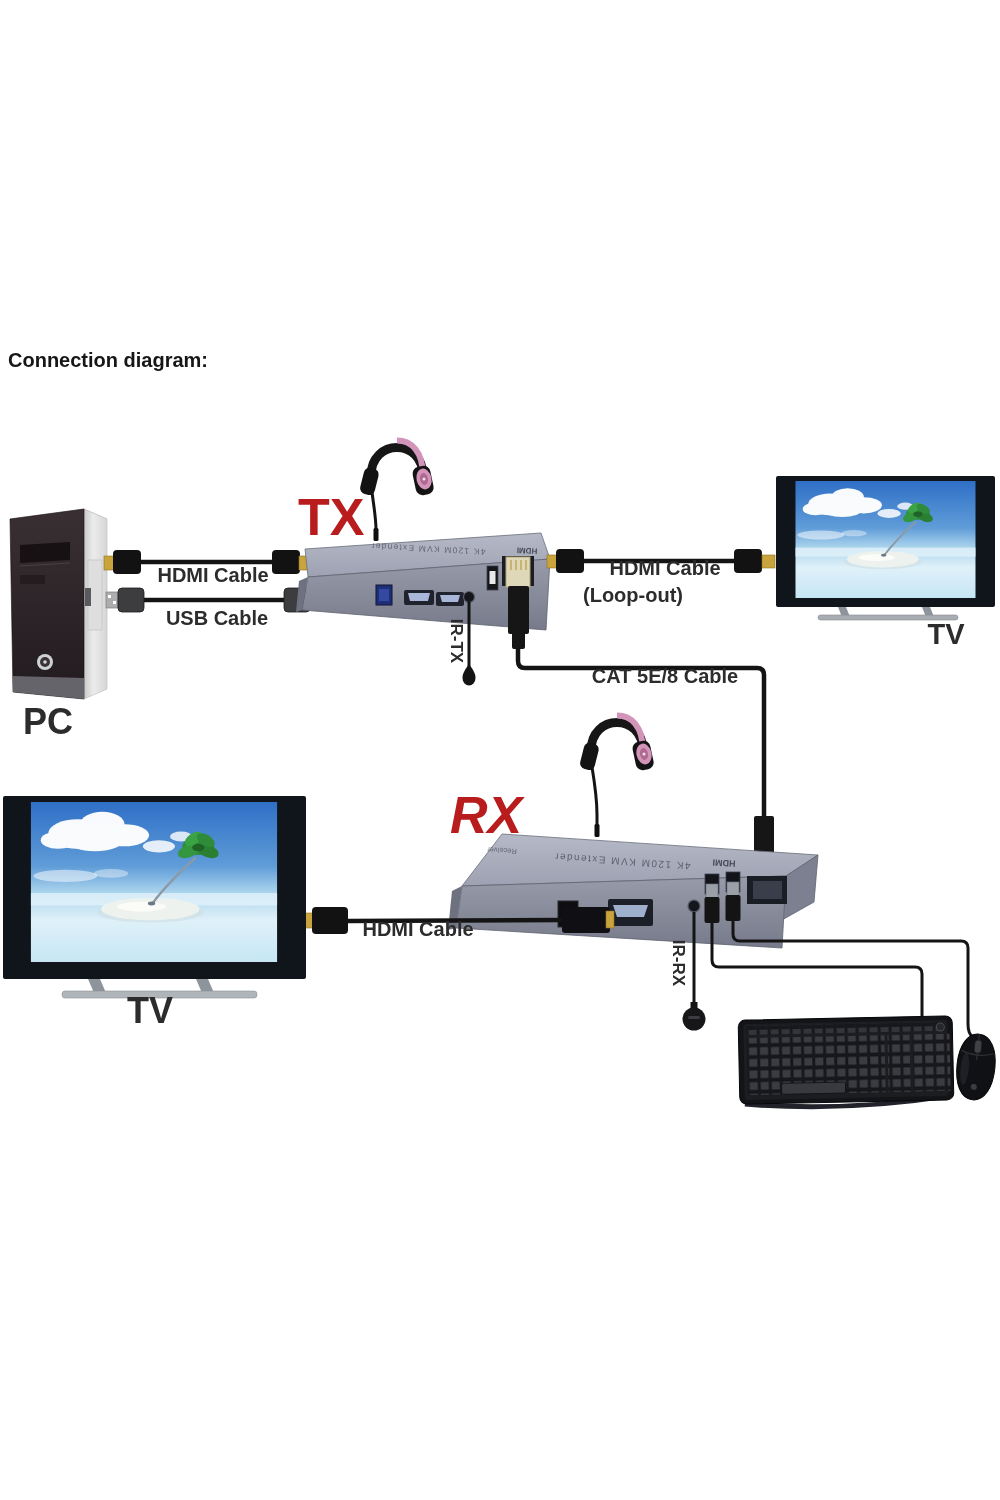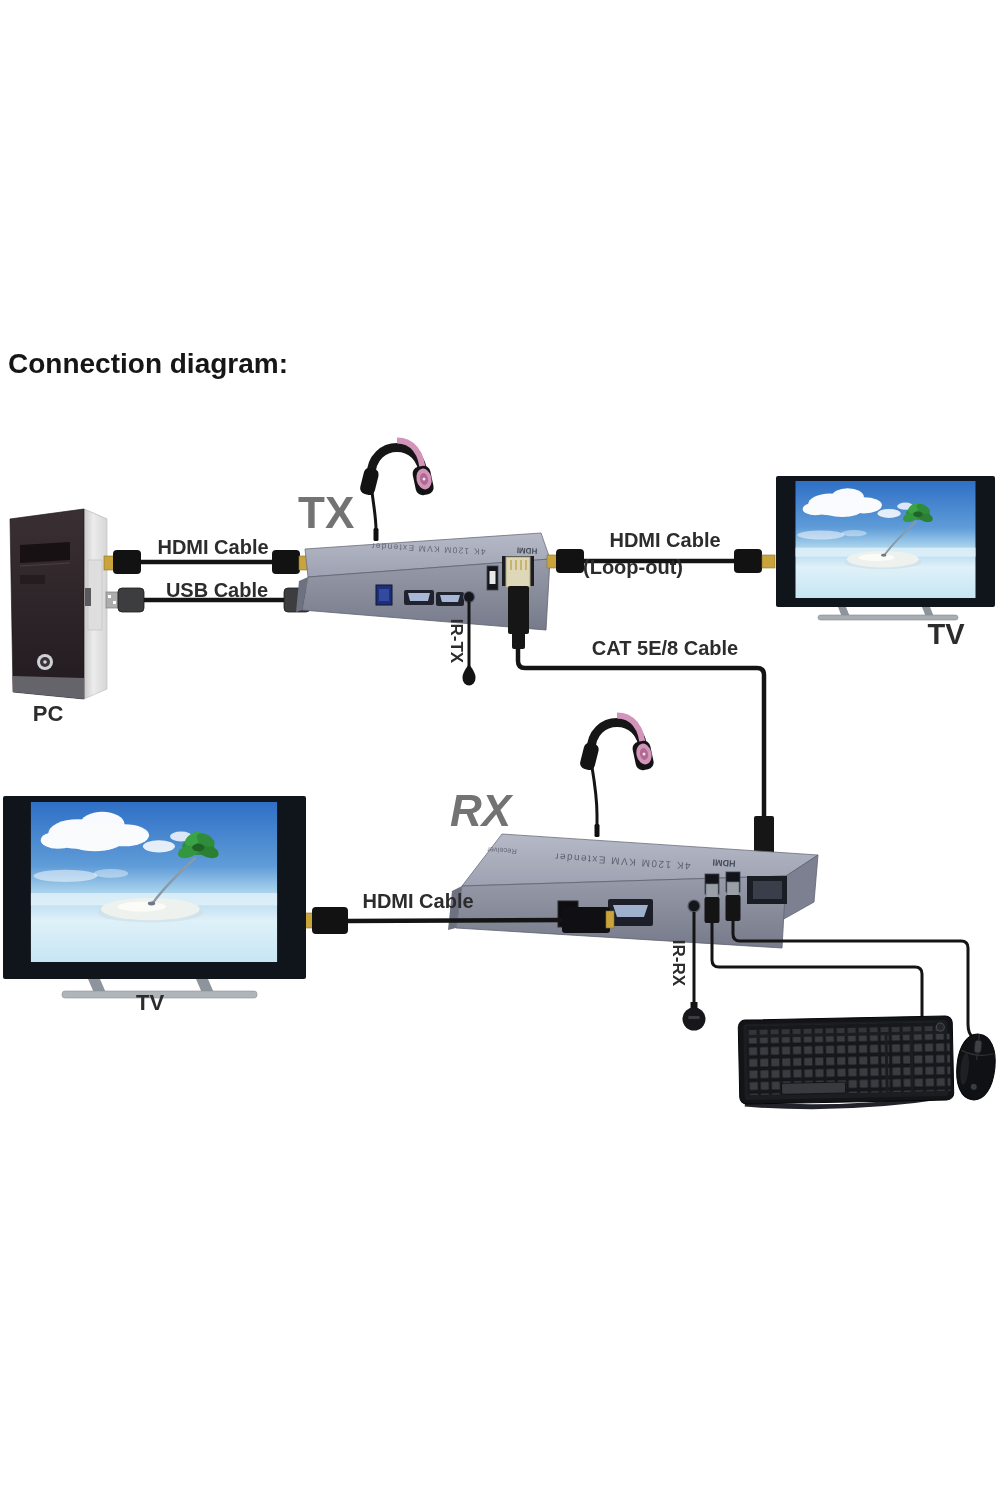--- a/index.html
+++ b/index.html
@@ -2,24 +2,24 @@
 <html><head>
 <meta charset="utf-8">
 <style>
   html,body{margin:0;padding:0;background:#ffffff;}
   .canvas{position:relative;width:1000px;height:1500px;background:#ffffff;overflow:hidden;
           font-family:"Liberation Sans", sans-serif;}
   .diagram-svg{position:absolute;left:0;top:0;width:1000px;height:1500px;}
   .lbl{position:absolute;font-weight:bold;color:#2c2c2c;line-height:1.1;
        font-family:"Liberation Sans", sans-serif;}
   .c{text-align:center;}
-  .title{font-size:28px;color:#161616;letter-spacing:0px;}
-  .big{font-size:44px;color:#737373;}
-  .cab{font-size:20px;}
-  .dev{font-size:22px;}
+  .title{font-size:20px;color:#161616;letter-spacing:0px;}
+  .big{font-size:52px;color:#b91c1c;}
+  .cab{font-size:20px;margin-top:28px;}
+  .dev{font-size:36px;}
   .vert{transform:rotate(90deg);transform-origin:center center;font-size:17px;height:20px;}
 </style>
 </head>
 <body>
 
 <div class="canvas">
 
 <svg class="diagram-svg" viewBox="0 0 1000 1500">
   <defs>
     <linearGradient id="skyg" x1="0" y1="0" x2="0" y2="1">

